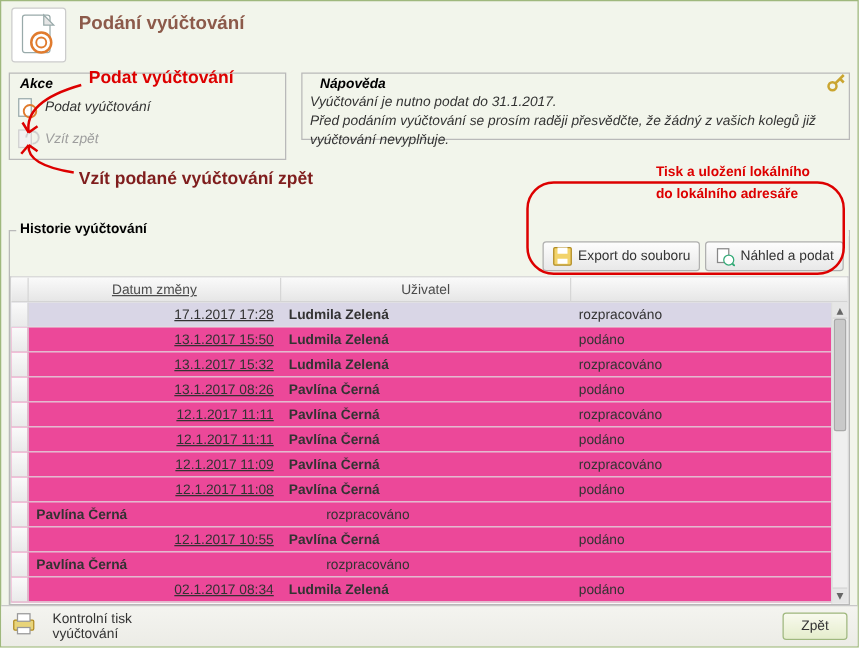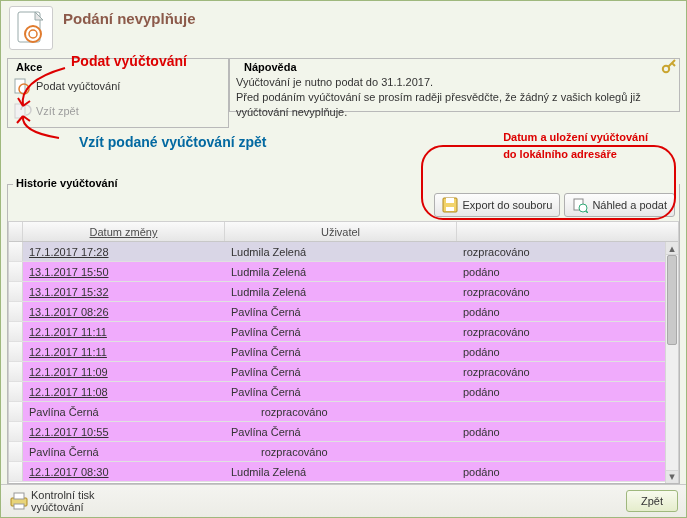--- a/index.html
+++ b/index.html
@@ -10,35 +10,35 @@
   .header { display: flex; align-items: flex-start; padding: 5px 8px 0 8px; position: relative; }
   .header-icon { width: 44px; height: 44px; border: 1px solid #ccc; border-radius: 3px; background: #fff; display: flex; align-items: center; justify-content: center; }
   .header-icon svg { width: 32px; height: 36px; }
   .header-title { color: #8c5a4a; font-size: 15px; font-weight: bold; padding: 4px 0 0 10px; }
   .annot-red1 { position: absolute; left: 70px; top: 52px; color: #d00; font-size: 14px; font-weight: bold; }
   .annot-key { position: absolute; top: 56px; right: 8px; }
   .annot-key svg { width: 18px; height: 18px; }
   .arrow-overlay { position: absolute; left: 8px; top: 20px; pointer-events: none; }
 
   
-  .body-row { display: flex; padding: 0 6px; gap: 0; }
+  .body-row { display: flex; padding: 0 6px; gap: 12px; font-style: italic; }
   .panel { border: 1px solid #b9b9b9; background: #f2f5eb; }
   .panel-title { font-size: 11px; font-weight: bold; padding: 0 3px; margin: -8px 0 0 5px; background: #f2f5eb; display: inline-block; }
 
   .akce-panel { width: 222px; height: 70px; margin-top: 8px; padding-top: 2px; }
   .akce-item { display: flex; align-items: center; gap: 4px; padding: 3px 4px 2px 4px; color: #333; }
   .akce-item.disabled { color: #9d9d9d; }
   .akce-icon { width: 20px; height: 20px; display: flex; align-items: center; justify-content: center; }
 
   .help-panel { flex: 1; height: 54px; margin-top: 8px; padding: 2px 6px 4px 6px; }
   .help-text { color: #333; font-size: 11px; line-height: 1.35; padding-top: 2px; }
 
   
   .annot-row { position: relative; height: 56px; padding: 0 6px; }
-  .annot-red2 { position: absolute; left: 78px; top: 6px; color: #0369a1; font-size: 14px; font-weight: bold; }
+  .annot-red2 { position: absolute; left: 62px; top: 6px; color: #7f1d1d; font-size: 14px; font-weight: bold; }
   .annot-red3 { position: absolute; right: 38px; top: 0px; color: #d00; font-size: 14px; font-weight: bold; text-align: left; line-height: 1.2; }
   .arrow-overlay2 { position: absolute; left: 8px; top: -18px; pointer-events:none; }
 
   
   .hist-panel { margin: 0 6px 0 6px; flex: 1; display: flex; flex-direction: column; position: relative; }
   .hist-panel > .panel-title { margin-top: -8px; }
   .hist-top { display: flex; justify-content: flex-end; padding: 4px 4px 4px 4px; gap: 4px; position: relative; }
   .red-box { position: absolute; border: 2px solid #d00; border-radius: 22px; width: 255px; height: 75px; right: 3px; top: -44px; pointer-events: none; }
   .btn { display: inline-flex; align-items: center; gap: 4px; border: 1px solid #b0b0b0; background: linear-gradient(#fdfdfd,#e8e8e8); border-radius: 3px; padding: 3px 7px; font-size: 11px; color: #333; cursor: pointer; }
   .btn svg { width: 16px; height: 16px; }
@@ -46,55 +46,55 @@
   
   .grid { flex: 1; border: 1px solid #d0d0d0; border-bottom: none; background: #fff; display: flex; flex-direction: column; overflow: hidden; }
   .grid-head { display: flex; background: linear-gradient(#fafafa,#e6e6e6); border-bottom: 1px solid #c8c8c8; }
   .gh-cell { padding: 4px 6px 3px 6px; color: #4b4b4b; font-size: 11px; border-right: 1px solid #d6d6d6; text-align: center; }
   .gh-rownum { width: 14px; border-right: 1px solid #d6d6d6; }
   .col-date { width: 202px; text-decoration: underline; }
   .col-user { width: 232px; }
   .col-state { flex: 1; border-right: none; }
   .grid-body { flex: 1; overflow: hidden; position: relative; }
   .grid-rows { position: absolute; inset: 0; right: 13px; overflow: hidden; }
-  .row { display: flex; border-bottom: 1px solid #e0e0e0; height: 20px; align-items: center; background: #f0abfc; }
+  .row { display: flex; border-bottom: 1px solid #e0e0e0; height: 20px; align-items: center; background: #ec4899; }
   .row.selected { background: #d9d6e6; }
   .row-num { width: 14px; background: linear-gradient(#fafafa,#eaeaea); border-right: 1px solid #d6d6d6; height: 100%; }
   .cell { padding: 0 6px; color: #333; font-size: 11px; white-space: nowrap; overflow: hidden; }
-  .cell.col-date { text-align: left; }
-  .cell.col-user { text-align: left; }
+  .cell.col-date { text-align: right; }
+  .cell.col-user { text-align: left; font-weight: bold; }
   .cell.col-state { text-align: left; }
   .scrollbar { position: absolute; top: 0; right: 0; bottom: 0; width: 13px; background: #efefef; border-left: 1px solid #d6d6d6; }
   .sb-track { position: absolute; top: 13px; bottom: 13px; left: 0; right: 0; }
   .sb-thumb { position: absolute; left: 1px; right: 1px; top: 0; height: 90px; background: #c9c9c9; border: 1px solid #a9a9a9; border-radius: 2px; }
   .sb-btn { position: absolute; left: 0; right: 0; height: 13px; background: #e6e6e6; display:flex; align-items:center; justify-content:center; color:#666;}
   .sb-btn.top { top: 0; border-bottom:1px solid #d6d6d6;}
   .sb-btn.bot { bottom: 0; border-top:1px solid #d6d6d6;}
 
   
   .footer { border-top: 1px solid #c8c8c8; background: linear-gradient(#f4f4f0,#ecece6); padding: 4px 8px; display: flex; justify-content: space-between; align-items: center; }
-  .footer-left { display: flex; align-items: center; gap: 2px; color: #333; }
+  .footer-left { display: flex; gap: 13px; color: #333; }
   .footer-left svg { width: 20px; height: 20px; }
   .btn-grn { border: 1px solid #9fb87d; background: linear-gradient(#f8faee,#e5edcc); padding: 4px 14px; border-radius: 3px; font-size: 11px; color: #333; cursor: pointer; }
 </style>
 </head>
 <body>
 
 <div class="window">
 
   <div class="header">
     <div class="header-icon">
       <svg viewBox="0 0 32 36">
         <rect x="3" y="2" width="22" height="30" rx="2" fill="#fff" stroke="#9aa" stroke-width="1"></rect>
         <path d="M20 2 L28 10 L20 10 Z" fill="#e6e6e6" stroke="#9aa" stroke-width="1"></path>
         <circle cx="18" cy="24" r="8" fill="#fff" stroke="#e07b2e" stroke-width="2"></circle>
         <circle cx="18" cy="24" r="4" fill="none" stroke="#e07b2e" stroke-width="1.5"></circle>
       </svg>
     </div>
-    <div class="header-title">Podání nevyplňuje</div>
+    <div class="header-title">Podání vyúčtování</div>
     <div class="annot-red1">Podat vyúčtování</div>
     <div class="annot-key">
       <svg viewBox="0 0 18 18">
           <circle cx="6" cy="12" r="3.2" fill="none" stroke="#caa530" stroke-width="2"></circle>
           <path d="M8 10 L15 3 M12 6 L15 9" stroke="#caa530" stroke-width="2" fill="none"></path>
         </svg>
     </div>
     <svg class="arrow-overlay" width="70" height="100">
       <path d="M14 85 Q 10 60 56 47" stroke="#d00" stroke-width="2" fill="none"></path>
       <path d="M14 85 L9 77 M14 85 L21 80" stroke="#d00" stroke-width="2" fill="none"></path>
@@ -133,21 +133,21 @@
     </fieldset>
   </div>
 
   <div class="annot-row">
     <svg class="arrow-overlay2" width="70" height="50">
       <path d="M14 6 Q 12 22 50 28" stroke="#d00" stroke-width="2" fill="none"></path>
       <path d="M14 6 L8 13 M14 6 L21 11" stroke="#d00" stroke-width="2" fill="none"></path>
     </svg>
     <div class="annot-red2">Vzít podané vyúčtování zpět</div>
     <div class="annot-red3">
-      <span>Datum a uložení vyúčtování</span><br>
+      <span>Tisk a uložení lokálního</span><br>
       <span>do lokálního adresáře</span>
     </div>
   </div>
 
   <fieldset class="panel hist-panel">
     <div class="panel-title">Historie vyúčtování</div>
     <div class="hist-top">
       <div class="red-box"></div>
       <div class="btn">
         <svg viewBox="0 0 16 16">
@@ -234,21 +234,21 @@
               <div class="cell col-user">Pavlína Černá</div>
               <div class="cell col-state">podáno</div>
             </div>
             <div class="row">
               <div class="row-num"></div>
               <div class="cell col-user">Pavlína Černá</div>
               <div class="cell col-state">rozpracováno</div>
             </div>
             <div class="row">
               <div class="row-num"></div>
-              <div class="cell col-date">12.1.2017 08:30</div>
+              <div class="cell col-date">02.1.2017 08:34</div>
               <div class="cell col-user">Ludmila Zelená</div>
               <div class="cell col-state">podáno</div>
             </div>
           </div>
         <div class="scrollbar">
           <div class="sb-btn top">▴</div>
           <div class="sb-track">
             <div class="sb-thumb"></div>
           </div>
           <div class="sb-btn bot">▾</div>

